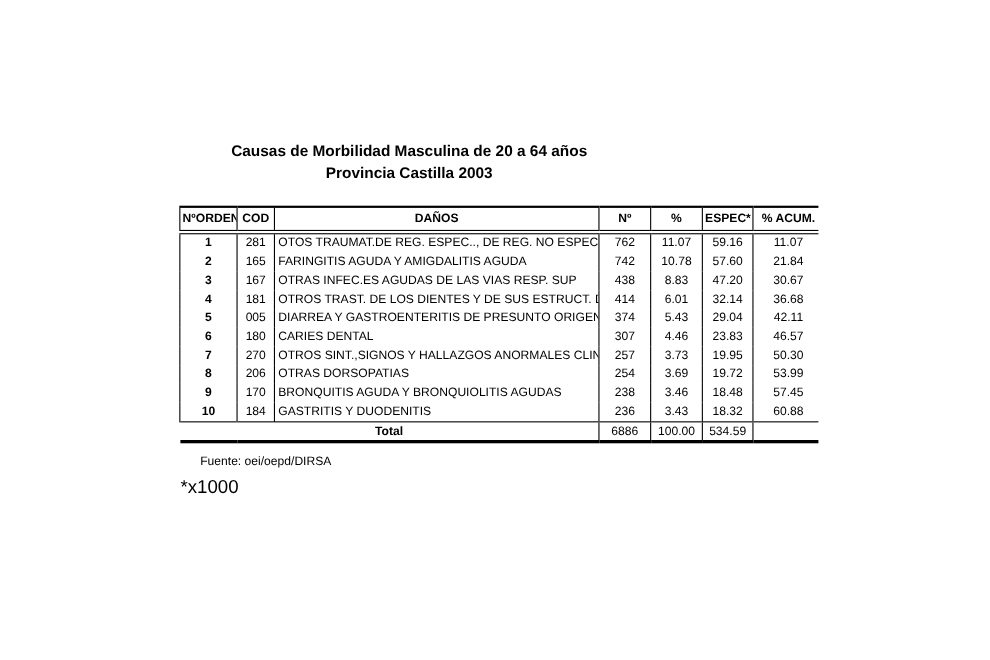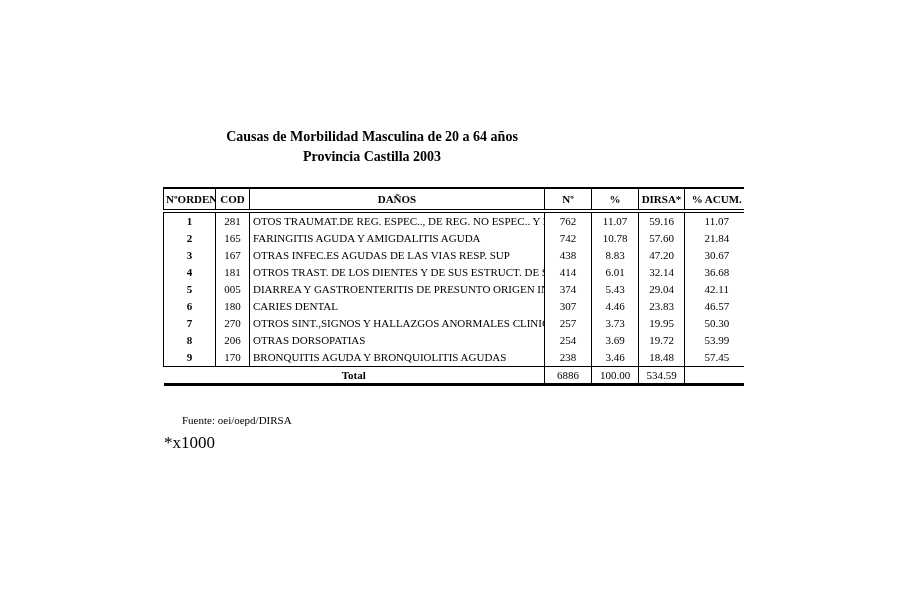--- a/index.html
+++ b/index.html
@@ -6,21 +6,21 @@
     margin: 0;
     padding: 0;
     background: #ffffff;
   }
   .sheet {
     position: relative;
     width: 744px;
     height: 600px;
     background: #ffffff;
     color: #000000;
-    font-family: Liberation Serif, serif;
+    font-family: Liberation Sans, sans-serif;
     overflow: hidden;
   }
   .title-block {
     position: absolute;
     top: 127px;
     left: 0;
     width: 100%;
     text-align: center;
     font-weight: bold;
     font-size: 14px;
@@ -114,21 +114,21 @@
         <col class="c-tasa">
         <col class="c-acum">
     </colgroup>
     <thead>
       <tr>
         <th>NºORDEN</th>
         <th>COD</th>
         <th>DAÑOS</th>
         <th>Nº</th>
         <th>%</th>
-        <th>DIRSA*</th>
+        <th>ESPEC*</th>
         <th>% ACUM.</th>
       </tr>
     </thead>
     <tbody>
       <tr>
         <td class="orden">1</td>
         <td>281</td>
         <td class="danos">OTOS TRAUMAT.DE REG. ESPEC.., DE REG. NO ESPEC.. Y DE</td>
         <td>762</td>
         <td>11.07</td>
@@ -200,20 +200,29 @@
       </tr>
       <tr>
         <td class="orden">9</td>
         <td>170</td>
         <td class="danos">BRONQUITIS AGUDA Y BRONQUIOLITIS AGUDAS</td>
         <td>238</td>
         <td>3.46</td>
         <td>18.48</td>
         <td>57.45</td>
       </tr>
+      <tr>
+        <td class="orden">10</td>
+        <td>184</td>
+        <td class="danos">GASTRITIS Y DUODENITIS</td>
+        <td>236</td>
+        <td>3.43</td>
+        <td>18.32</td>
+        <td>60.88</td>
+      </tr>
       <tr class="total-row">
         <td class="total-label" colspan="3">Total</td>
         <td>6886</td>
         <td>100.00</td>
         <td>534.59</td>
         <td></td>
       </tr>
     </tbody>
   </table>
 

